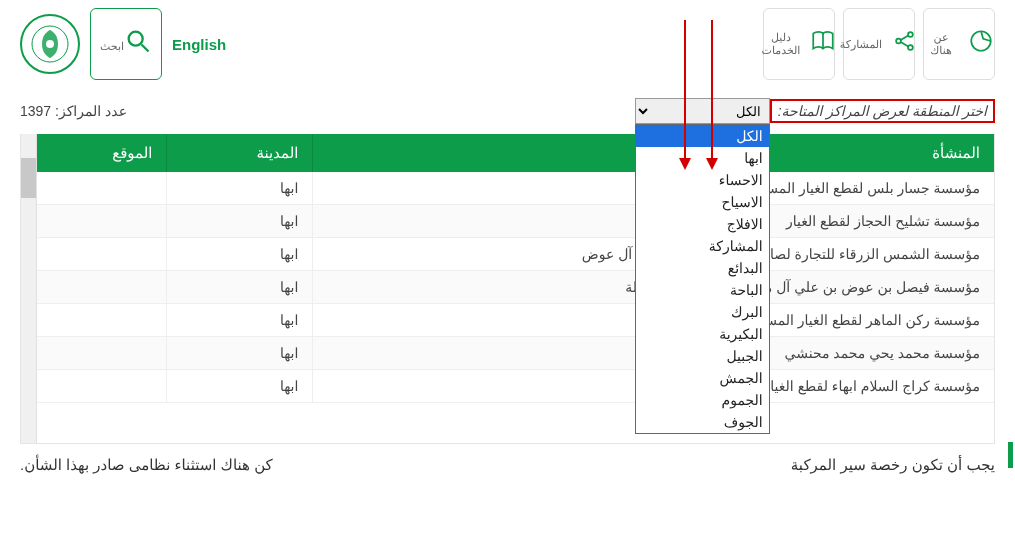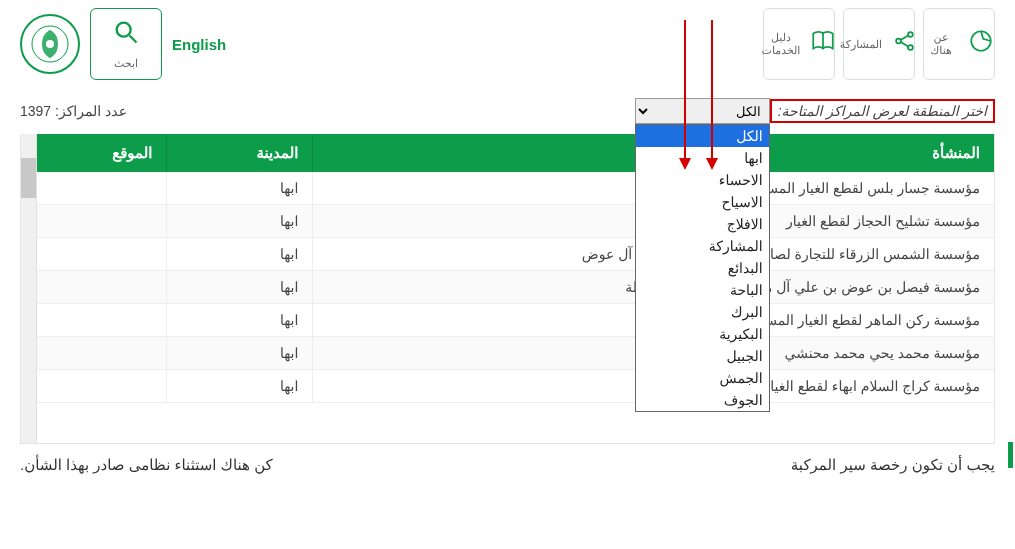--- a/index.html
+++ b/index.html
@@ -9,21 +9,21 @@
 .header-left { display: flex; align-items: center; gap: 8px; }
 .header-right { display: flex; align-items: center; gap: 10px; }
 
 .logo { width: 60px; height: 60px; border-radius: 50%; border: 2px solid #0c9c4a; display: flex; align-items: center; justify-content: center; color: #0c9c4a; font-size: 24px; }
 .logo svg { width: 40px; height: 40px; }
 
 .nav-btn { border: 1px solid #ddd; border-radius: 6px; width: 72px; height: 72px; display: flex; flex-direction: row; align-items: center; justify-content: center; gap: 10px; color: #0c9c4a; background: #fff; cursor: pointer; }
 .nav-btn .icon { font-size: 24px; }
 .nav-btn .lbl { font-size: 11px; color: #666; }
 
-.search-btn { border: 1px solid #0c9c4a; border-radius: 6px; width: 72px; height: 72px; display: flex; flex-direction: column; align-items: center; justify-content: center; color: #0c9c4a; background: #fff; cursor: pointer; }
+.search-btn { border: 1px solid #0c9c4a; border-radius: 6px; width: 72px; height: 72px; display: flex; flex-direction: row; align-items: center; justify-content: center; color: #0c9c4a; background: #fff; cursor: pointer; }
 .search-btn .icon { font-size: 26px; }
 .search-btn .lbl { font-size: 11px; color: #666; margin-top: 4px; }
 
 .english-link { color: #0c9c4a; font-weight: bold; font-size: 15px; cursor: pointer; margin-right: 10px; }
 
 .content { padding: 0 20px; position: relative; }
 
 .filter-bar { display: flex; align-items: center; justify-content: space-between; padding: 10px 0; direction: rtl; }
 .filter-label-box { border: 2px solid #d40000; padding: 2px 6px; color: #444; font-size: 14px; font-style: italic; }
 .select-wrap { position: relative; flex: 0 0 auto; }
@@ -32,21 +32,21 @@
 
 .dropdown { position: absolute; top: 26px; right: 0; width: 135px; max-height: 370px; overflow-y: auto; border: 1px solid #666; background: #fff; z-index: 50; direction: rtl; }
 .dropdown-item { padding: 3px 6px; font-size: 14px; color: #222; cursor: pointer; text-align: right; white-space: nowrap; }
 .dropdown-item.selected { background: #1e6fe0; color: #fff; }
 
 .table-wrap { border: 1px solid #e5e5e5; border-top: none; position: relative; height: 310px; overflow: hidden; }
 .table-scroll { position: absolute; left: 0; top: 0; width: 16px; height: 100%; background: #f0f0f0; border-right: 1px solid #e0e0e0; }
 .table-scroll .thumb { width: 100%; height: 40px; background: #c8c8c8; position: absolute; top: 24px; }
 
 table { width: 100%; border-collapse: collapse; table-layout: fixed; direction: rtl; }
-th { background: #0c9c4a; color: #fff; font-weight: bold; font-size: 15px; padding: 10px 14px; text-align: right; border-left: 1px solid #0a8940; }
+th { background: #0c9c4a; color: #fff; font-weight: normal; font-size: 15px; padding: 10px 14px; text-align: right; border-left: 1px solid #0a8940; }
 th:last-child { border-left: none; }
 td { font-size: 14px; color: #444; padding: 8px 14px; text-align: right; border-bottom: 1px solid #eee; border-left: 1px solid #eee; white-space: nowrap; overflow: hidden; }
 td:last-child { border-left: none; }
 tbody tr:nth-child(odd) td { background: #fff; }
 tbody tr:nth-child(even) td { background: #fafafa; }
 
 .col-facility { width: 32%; }
 .col-owner { width: 38%; }
 .col-city { width: 15%; padding-right: 30px; }
 .col-location { width: 15%; padding-right: 30px; }
@@ -130,20 +130,21 @@
           <div class="dropdown-item">الاحساء</div>
           <div class="dropdown-item">الاسياح</div>
           <div class="dropdown-item">الافلاج</div>
           <div class="dropdown-item">المشاركة</div>
           <div class="dropdown-item">البدائع</div>
           <div class="dropdown-item">الباحة</div>
           <div class="dropdown-item">البرك</div>
           <div class="dropdown-item">البكيرية</div>
           <div class="dropdown-item">الجبيل</div>
           <div class="dropdown-item">الجمش</div>
+          <div class="dropdown-item">الجموم</div>
           <div class="dropdown-item">الجوف</div>
         </div>
     </div>
     <span style="flex:1"></span>
     <span class="count-label">عدد المراكز: 1397</span>
   </div>
 
   <div class="table-wrap">
     <div class="table-scroll">
         <div class="thumb"></div>

